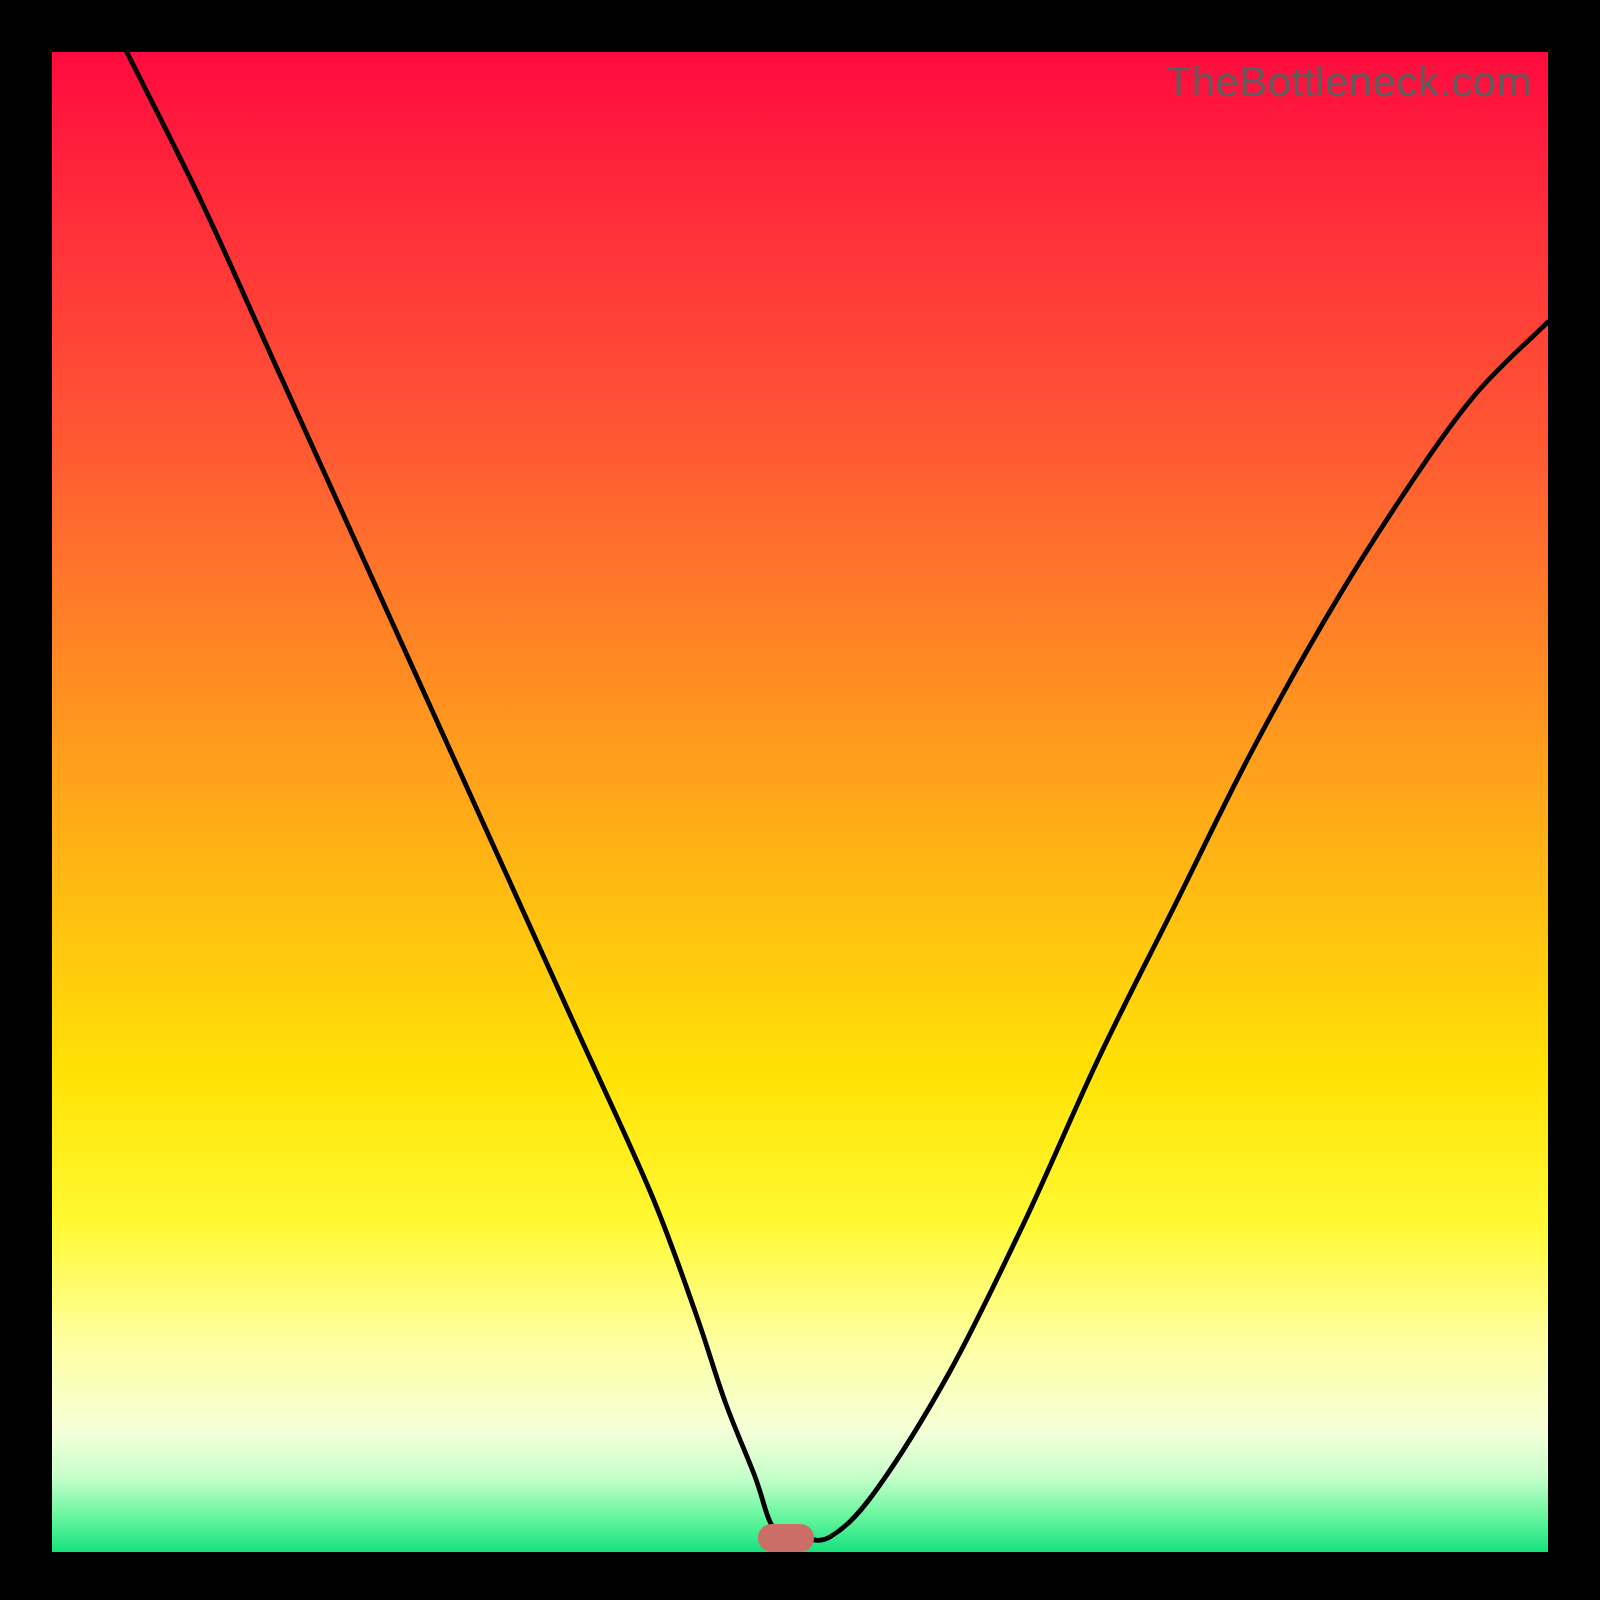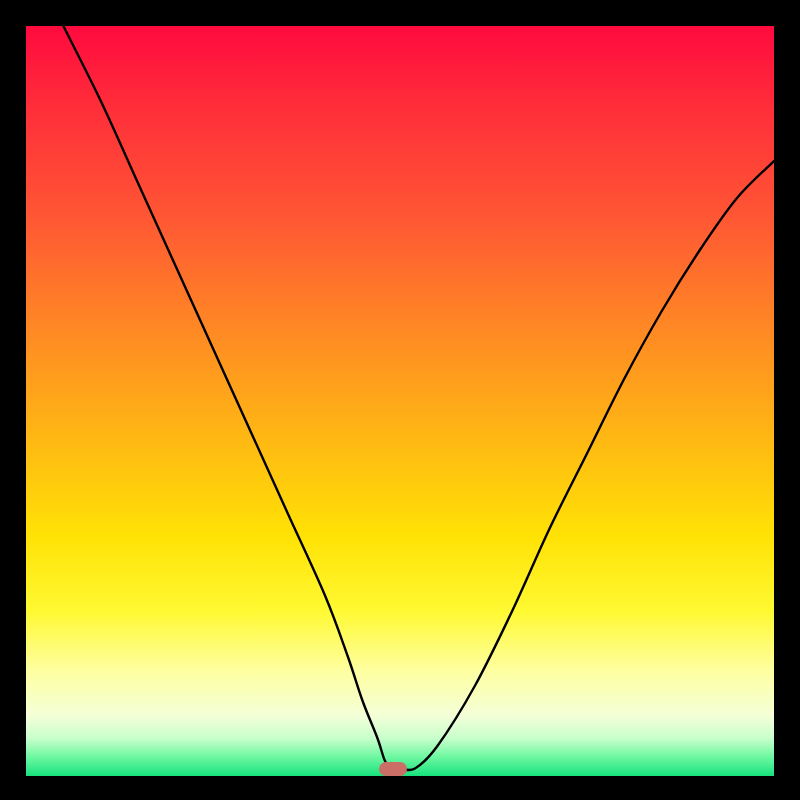--- a/index.html
+++ b/index.html
@@ -66,20 +66,21 @@
     border-radius: 7px;
     z-index: 4;
     transform: translate(-50%, -50%);
   }
 </style>
 </head>
 <body>
 
 <div class="outer">
   <div class="plot">
+    <div class="watermark">TheBottleneck.com</div>
 
     <svg class="curve" viewBox="0 0 748 750" preserveAspectRatio="none">
       <path id="curve-path" fill="none" stroke="#000" stroke-width="2.4" stroke-linejoin="round" stroke-linecap="round" d="M 0,-75.00000000000011 C 6.233333333333333,-62.50000000000009 24.93333333333333,-25.000000000000018 37.4,0 C 49.86666666666667,25.000000000000018 62.33333333333333,48.75 74.8,75 C 87.26666666666667,101.25 99.73333333333333,130 112.2,157.5 C 124.66666666666667,185 137.13333333333333,212.49999999999994 149.6,239.99999999999994 C 162.06666666666666,267.49999999999994 174.53333333333333,295.00000000000006 187,322.50000000000006 C 199.46666666666667,350.00000000000006 211.93333333333334,377.5 224.4,405 C 236.86666666666667,432.5 249.33333333333334,460 261.8,487.5 C 274.26666666666665,515 289.2266666666667,546.25 299.2,570 C 309.1733333333333,593.75 315.40666666666664,612.5 321.64,630 C 327.87333333333333,647.5 331.61333333333334,661.25 336.6,675 C 341.5866666666667,688.75 347.82,702.5 351.56,712.5 C 355.3,722.5 356.5466666666666,730 359.03999999999996,735 C 361.5333333333333,740 364.02666666666664,741.25 366.52,742.5 C 369.0133333333333,743.75 370.26,742.5 374,742.5 C 377.74,742.5 382.7266666666667,746.25 388.96000000000004,742.5 C 395.1933333333334,738.75 401.42666666666673,733.75 411.40000000000003,720 C 421.37333333333333,706.25 436.33333333333337,682.5 448.8,660 C 461.26666666666665,637.5 473.73333333333335,611.25 486.2,585 C 498.66666666666663,558.75 511.1333333333333,528.75 523.6,502.5 C 536.0666666666667,476.25 548.5333333333333,452.5 561,427.5 C 573.4666666666667,402.5 585.9333333333333,376.25 598.4,352.5 C 610.8666666666667,328.75 623.3333333333333,306.25 635.8,285 C 648.2666666666667,263.75 660.7333333333333,243.75 673.2,225 C 685.6666666666667,206.25 698.1333333333333,187.5 710.6,172.5 C 723.0666666666667,157.5 741.7666666666667,141.25 748,135"></path>
     </svg>
 
     <div id="marker" class="marker" style="left: 366.52px; top: 742.5px;"></div>
   </div>
 </div>
 
 </body></html>

